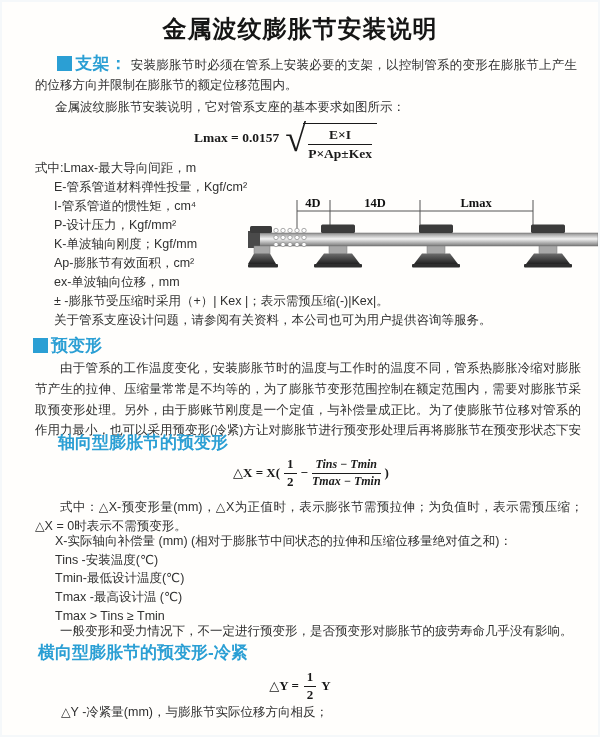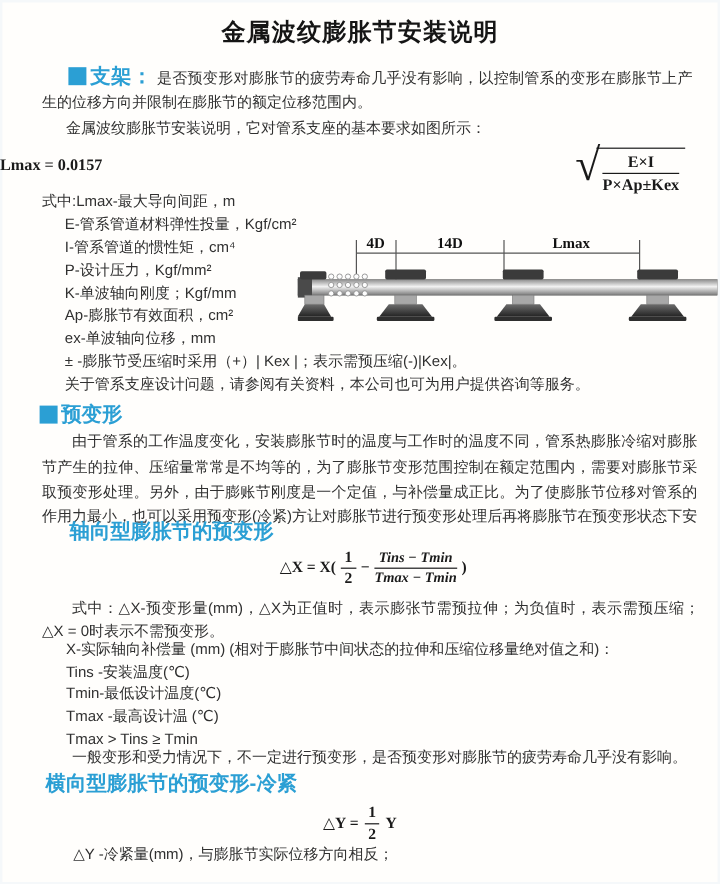--- a/index.html
+++ b/index.html
@@ -1,26 +1,26 @@
 <!DOCTYPE html>
 <html><head>
 <meta charset="utf-8">
 <style>
   html,body{margin:0;padding:0;background:#fff;}
   .page{position:relative;width:600px;height:737px;background:#fffefc;overflow:hidden;
         font-family:"Liberation Sans","DejaVu Sans",sans-serif;font-size:12.5px;color:#303030;
         box-shadow:inset 0 0 0 2px #f5f8fa;}
   .abs{position:absolute;}
-  .title{left:0;top:13px;width:600px;text-align:center;font-size:20px;font-weight:bold;color:#151515;letter-spacing:1px;}
+  .title{left:0;top:13px;width:600px;text-align:center;font-size:24px;font-weight:bold;color:#151515;letter-spacing:1px;}
   .p1{left:35px;top:54px;width:542px;line-height:20px;text-align:justify;text-indent:22px;height:42px;overflow:hidden;}
   .sec-head{color:#2b9fd4;font-size:17px;font-weight:bold;white-space:nowrap;}
   .bullet{display:inline-block;width:15px;height:15px;background:#2b9fd4;margin-right:3px;vertical-align:-2px;}
   .p2{left:35px;top:98px;width:545px;line-height:19px;text-indent:20px;height:20px;overflow:hidden;}
   .formula{font-family:"Liberation Serif","DejaVu Serif",serif;font-weight:bold;color:#1a1a1a;}
-  .formula1{left:0;top:120px;width:571px;display:flex;justify-content:space-between;align-items:flex-start;font-size:13.5px;}
+  .formula1{left:0;top:120px;width:571px;display:flex;justify-content:center;align-items:flex-start;font-size:13.5px;}
   .f-lhs{margin-top:10px;}
   .root{display:inline-flex;align-items:flex-start;margin-left:6px;}
   .rad{font-size:38px;font-weight:400;line-height:36px;margin-right:-3px;}
   .radicand{border-top:1.6px solid #1a1a1a;padding:3px 5px 0;margin-top:3px;display:inline-block;}
   .frac{display:inline-block;text-align:center;vertical-align:middle;line-height:1.15;}
   .frac .num{display:block;border-bottom:1px solid #1a1a1a;padding:0 3px 1px;}
   .frac .den{display:block;padding-top:1px;}
   .defs{left:35px;top:159px;width:560px;line-height:19px;}
   .def-line{white-space:nowrap;}
   .def-ind{padding-left:19px;}
@@ -39,21 +39,21 @@
   .p6{left:61px;top:703px;width:520px;line-height:18px;}
   svg text{font-family:"Liberation Serif","DejaVu Serif",serif;font-weight:bold;font-size:12.5px;fill:#111;}
 </style>
 </head>
 <body>
 
 <div class="page">
 
   <div class="abs title">金属波纹膨胀节安装说明</div>
 
-  <div class="abs p1"><span class="sec-head"><span class="bullet"></span><span>支架：</span></span> <span>是否预变形对膨胀节的疲劳寿命几乎没有影响，以控制管系的变形在膨胀节上产生的位移方向并限制在膨胀节的额定位移范围内。</span></div>
+  <div class="abs p1"><span class="sec-head"><span class="bullet"></span><span>支架：</span></span> <span>安装膨胀节时必须在管系上安装必要的支架，以控制管系的变形在膨胀节上产生的位移方向并限制在膨胀节的额定位移范围内。</span></div>
 
   <div class="abs p2">金属波纹膨胀节安装说明，它对管系支座的基本要求如图所示：</div>
 
   <div class="abs formula formula1">
     <span class="f-lhs">Lmax = 0.0157</span>
     <span class="root">
       <span class="rad">√</span>
       <span class="radicand">
         <span class="frac">
           <span class="num">E×I</span>

